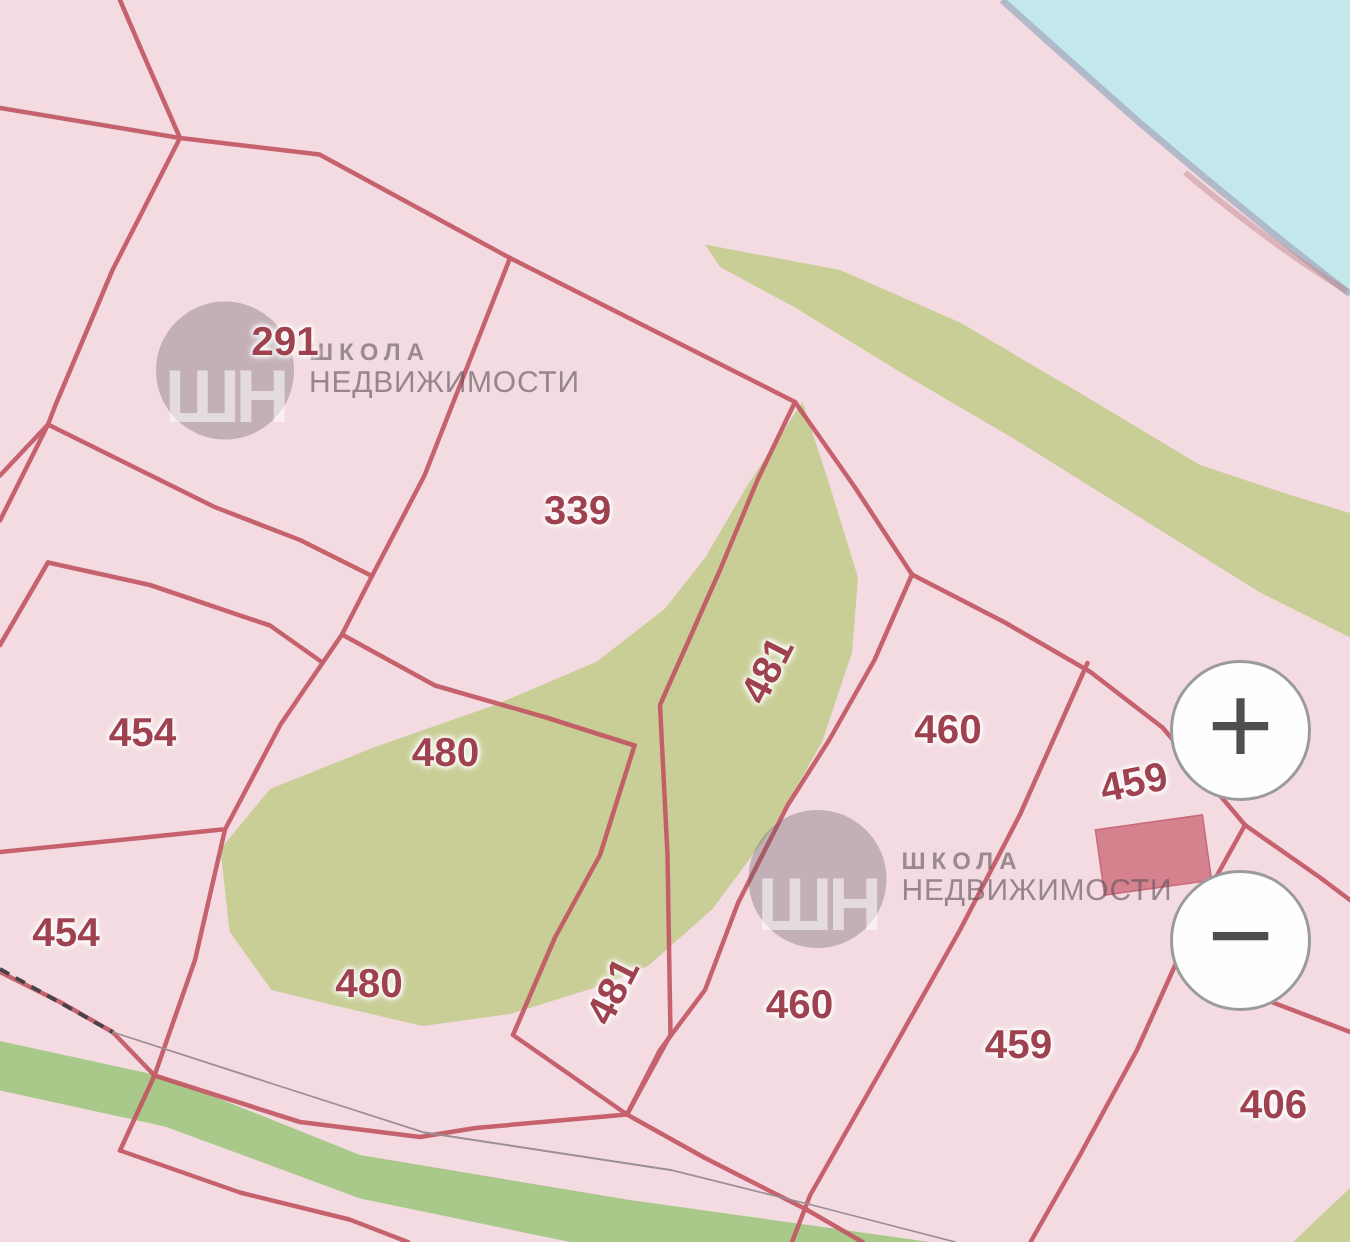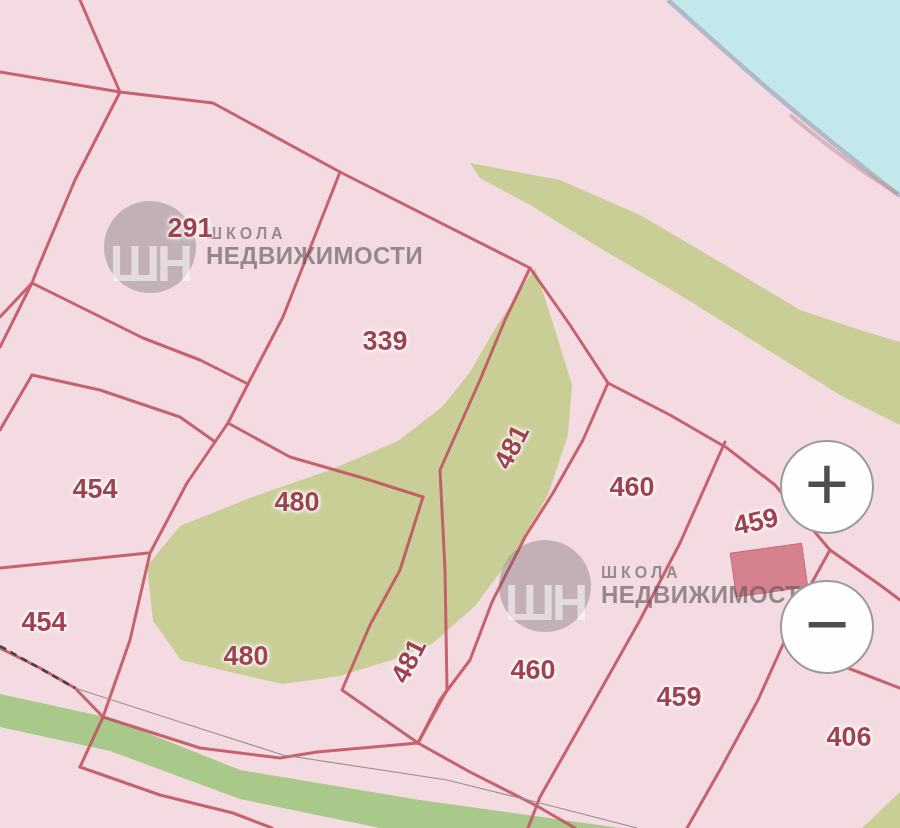--- a/index.html
+++ b/index.html
@@ -15,21 +15,21 @@
   
   .watermark{position:absolute;display:flex;align-items:center;pointer-events:none;}
   .wm-circle{
     width:92px;height:92px;border-radius:50%;
     background:rgba(98,88,94,0.33);
     display:flex;align-items:flex-end;justify-content:center;flex:0 0 auto;
   }
   .wm-logo{font-weight:bold;font-size:50px;letter-spacing:-3px;color:rgba(255,255,255,0.55);}
   .wm-text{margin-left:10px;line-height:1.05;}
   .wm-line1{font-size:16px;letter-spacing:4px;color:rgba(98,88,94,0.62);font-weight:bold;}
-  .wm-line2{font-size:24px;letter-spacing:0.5px;color:rgba(98,88,94,0.64);font-weight:bold;}
+  .wm-line2{font-size:20px;letter-spacing:0.5px;color:rgba(98,88,94,0.64);font-weight:normal;}
   
   .zoom-btn{
     position:absolute;width:94px;height:94px;border-radius:50%;
     background:#fefefe;border:2px solid #9b9b9b;box-sizing:border-box;
     display:flex;align-items:center;justify-content:center;
     color:#4f4f4f;font-size:76px;font-weight:400;cursor:pointer;
     user-select:none;line-height:1;padding-bottom:6px;
   }
 </style>
 </head>

